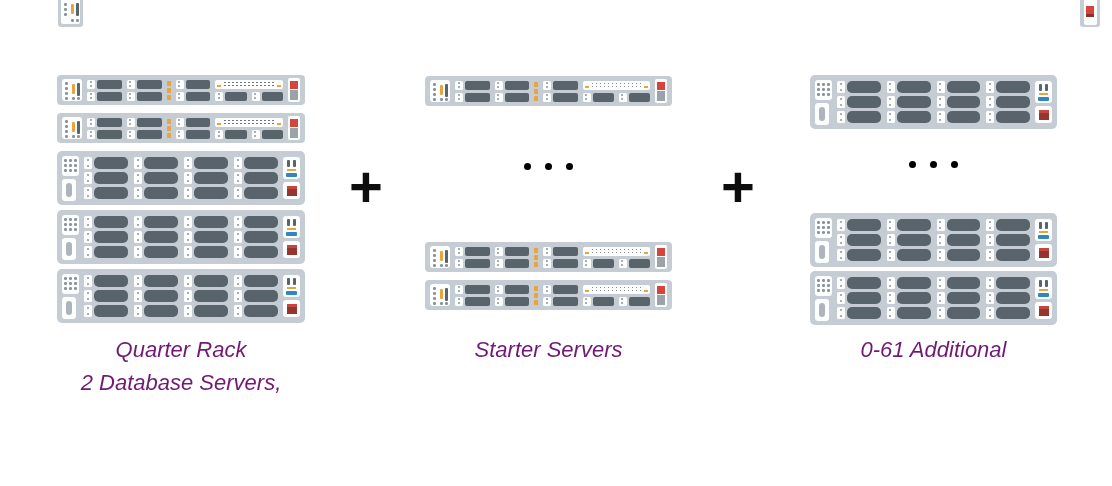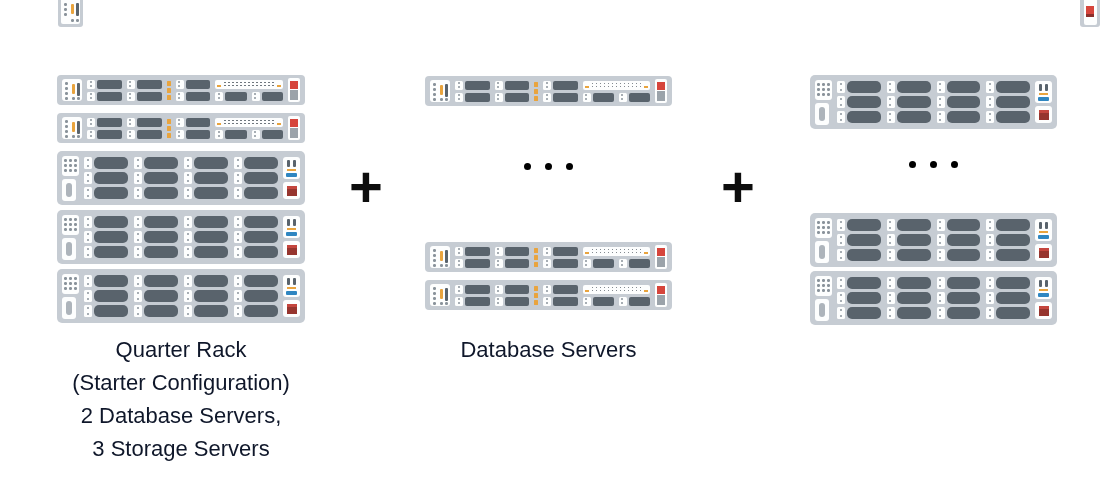--- a/index.html
+++ b/index.html
@@ -57,21 +57,21 @@
   .obar { width:9px; height:1.5px; background:var(--orange); }
   .bbar { width:11px; height:4px; background:var(--blue); border-radius:1px; }
   .stp4 { width:17px; height:17px; display:flex; align-items:center; justify-content:center; }
   .rsq { width:10px; height:10px; background:var(--darkred); border-top:3px solid var(--midred); }
 
   
   .edots { display:flex; align-items:center; justify-content:center; gap:14px; flex:0 0 auto; }
   .edot { width:7px; height:7px; border-radius:50%; background:#000; }
 
   
-  .glabel { position:absolute; text-align:center; font-size:22px; line-height:33px; color:#0f172a; }
+  .glabel { position:absolute; text-align:center; font-size:22px; line-height:33px; color:#701a75;font-style:italic; }
   .plus { position:absolute; width:64px; height:66px; display:flex; align-items:center; justify-content:center;
           font-size:58px; font-weight:700; color:#0d0d0d; }
 
   
   .fragL { position:absolute; left:58px; top:0; width:25px; height:27px; background:var(--chassis); border-radius:0 0 3px 3px; }
   .fragL .fp { position:absolute; left:3px; top:0; width:19px; height:24px; background:var(--panel); border-radius:0 0 2px 2px; }
   .fragR { position:absolute; left:1080px; top:0; width:20px; height:27px; background:var(--chassis); border-radius:0 0 3px 3px; }
   .fragR .fp { position:absolute; left:3.5px; top:0; width:13px; height:25px; background:var(--panel); border-radius:0 0 2px 2px; }
   .fred { position:absolute; left:2.5px; top:6px; width:8px; height:11px; background:var(--red); border-bottom:3px solid #8c2f2b; }
 </style>
@@ -1455,23 +1455,22 @@
           </div>
         </div>
       </div>
     </div>
 
   <div class="plus" style="left:334px; top:153px;">+</div>
   <div class="plus" style="left:706px; top:153px;">+</div>
 
   <div class="glabel" id="label0" style="left:47px; top:333px; width:268px;">
       <div>Quarter Rack</div>
-      <div>(Starter Configuration)</div>
       <div>2 Database Servers,</div>
-      <div>3 Storage Servers</div>
     </div>
   <div class="glabel" id="label1" style="left:425px; top:333px; width:247px;">
-      <div>Database Servers</div>
+      <div>Starter Servers</div>
     </div>
   <div class="glabel" id="label2" style="left:810px; top:333px; width:247px;">
+      <div>0-61 Additional</div>
     </div>
 
 </div>
 
 </body></html>

